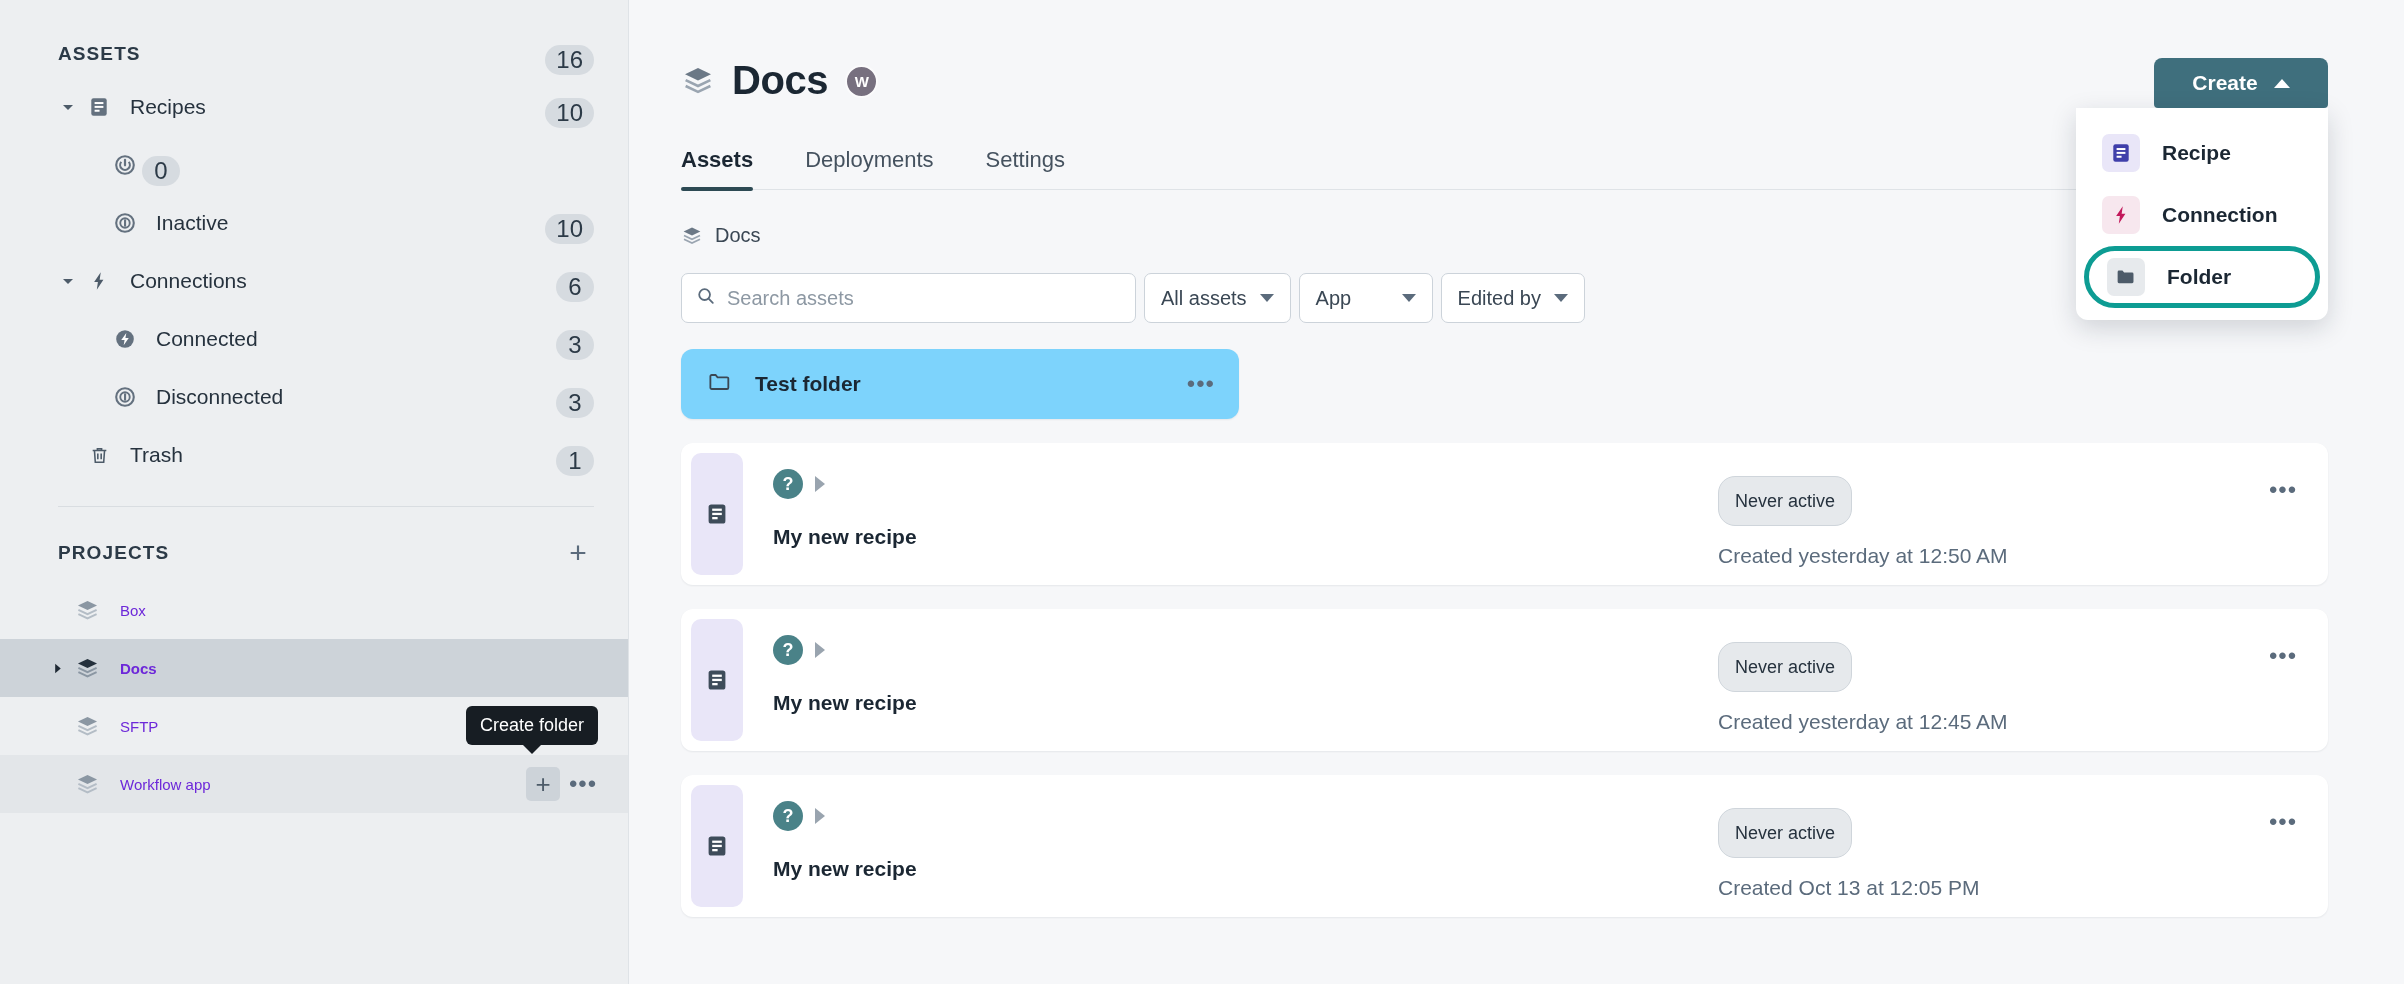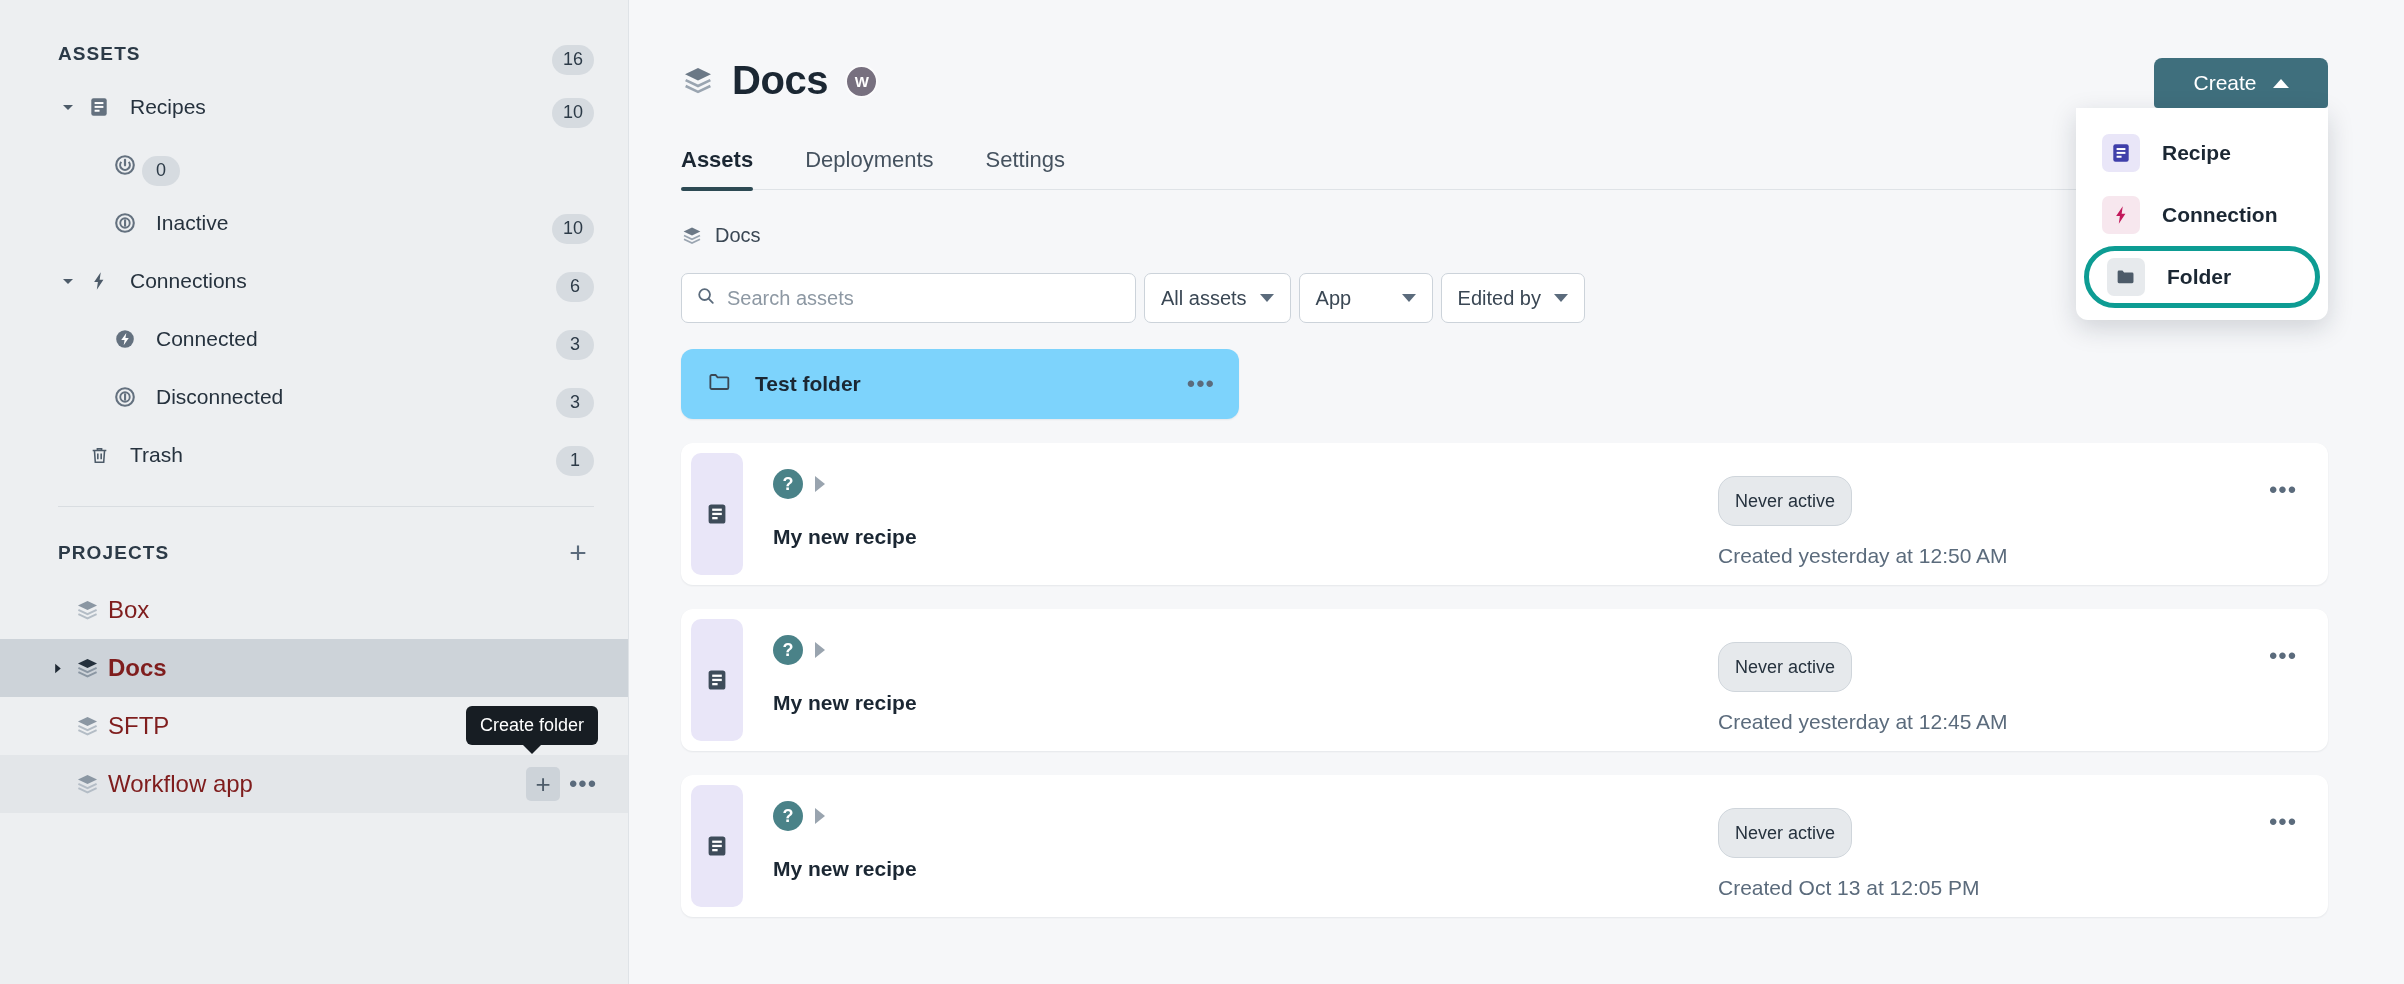--- a/index.html
+++ b/index.html
@@ -24,21 +24,21 @@
     display: flex; align-items: center;
     padding: 0 34px 0 58px; height: 48px;
   }
   .side-head-title {
     font-size: 19px; font-weight: 700; letter-spacing: 1.1px;
     color: #2c3a47; flex: 1;
   }
   .badge {
     min-width: 38px; height: 30px; border-radius: 15px;
     background: #d6dbe0; color: #2c3a47;
-    font-size: 18px; display: flex; align-items: center;
+    font-size: 24px; display: flex; align-items: center;
     justify-content: center; padding: 0 11px; margin-top: 11px;
   }
   .plus-btn {
     width: 32px; height: 32px; display: flex; align-items: center;
     justify-content: center; color: #5b6b7c; font-size: 30px;
     line-height: 1; font-weight: 300; cursor: pointer;
   }
   .nav-row {
     display: flex; align-items: center; height: 58px;
     padding-right: 34px; cursor: pointer; position: relative;
@@ -75,21 +75,21 @@
   .proj-row.hovered  { background: #e3e6e9; }
   .proj-row .caret {
     width: 26px; flex: none; display: flex; align-items: center;
     justify-content: center; color: #1f2a35;
   }
   .proj-row .stack {
     width: 34px; flex: none; display: flex; align-items: center;
     justify-content: center;
   }
   .proj-row .proj-label {
-    margin-left: 4px; font-size: 24px; color: #7f1d1d; flex: 1;
+    margin-left: 16px; font-size: 15px; color: #6d28d9; flex: 1;
     white-space: nowrap;
   }
   .proj-row.selected .proj-label { font-weight: 700; }
   .row-actions { display: flex; align-items: center; gap: 6px; }
   .icon-btn {
     width: 34px; height: 34px; border-radius: 5px;
     display: flex; align-items: center; justify-content: center;
     color: #4d5b69; cursor: pointer;
   }
   .icon-btn.active { background: #cdd3d9; }
@@ -215,21 +215,21 @@
     width: 90px; flex: none; padding-top: 40px;
     display: flex; justify-content: center;
   }
 
   
   .create-btn {
     position: absolute; right: 0px; top: 0px;
     width: 174px; height: 50px; background: #3f6f7d;
     border-radius: 8px 8px 4px 4px; color: #fff;
     display: flex; align-items: center; justify-content: center;
-    gap: 16px; font-size: 21px; font-weight: 400; cursor: pointer;
+    gap: 16px; font-size: 21px; font-weight: 700; cursor: pointer;
   }
   .caret-up {
     width: 0; height: 0; border-left: 8px solid transparent;
     border-right: 8px solid transparent; border-bottom: 9px solid #fff;
   }
   .create-menu {
     position: absolute; right: 0px; top: 50px; width: 252px;
     background: #fff; border-radius: 0 0 12px 12px;
     box-shadow: 0 8px 26px rgba(20,32,45,.17);
     padding: 14px 0 12px 0; z-index: 30;

